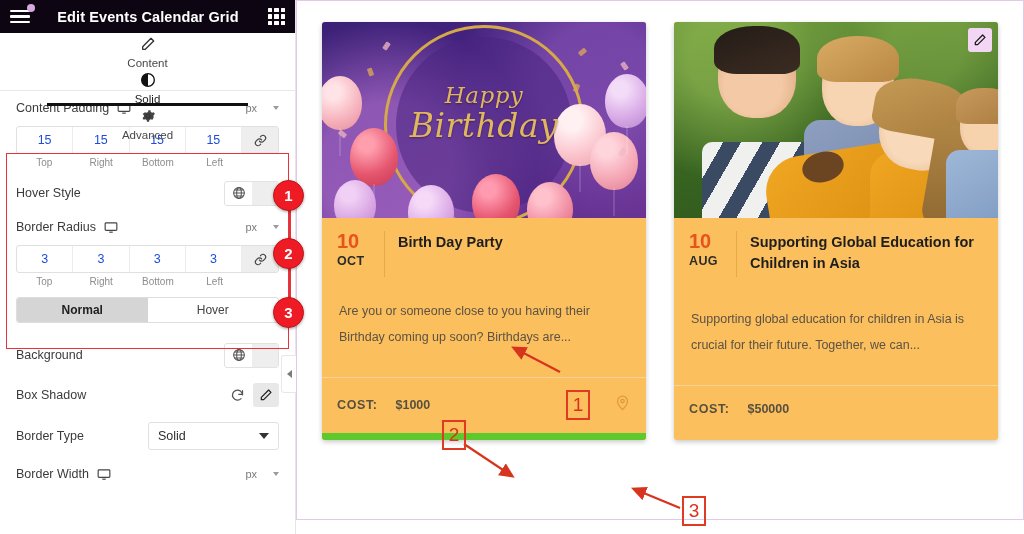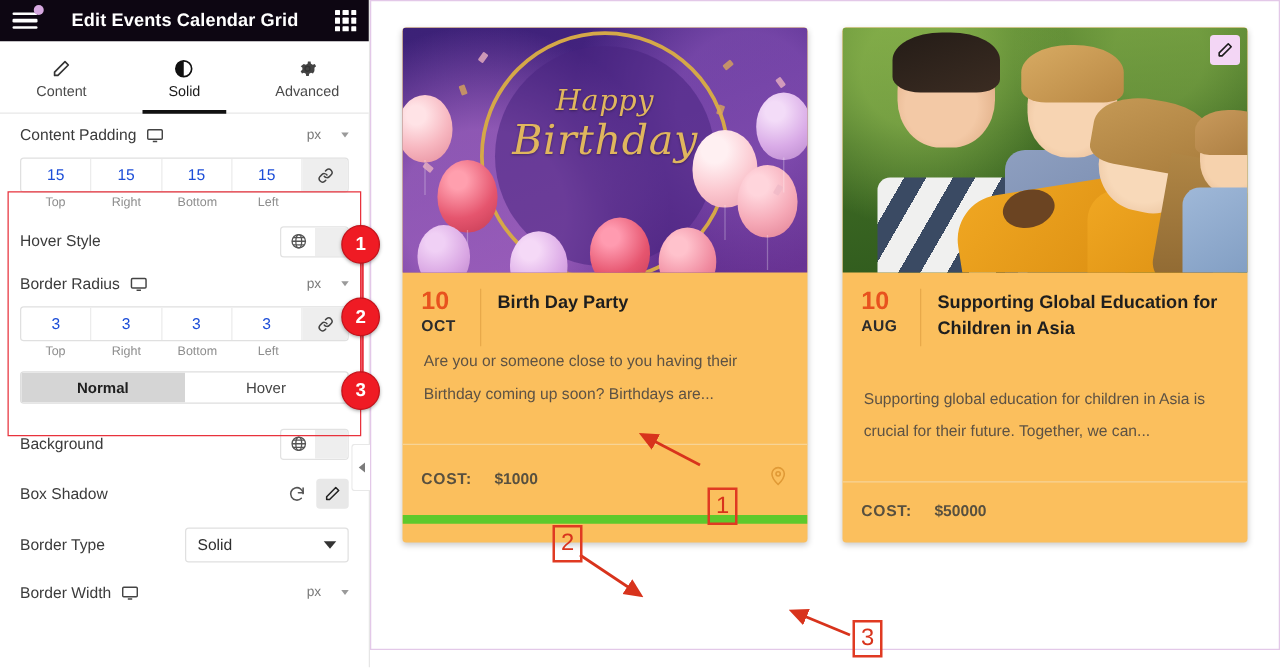--- a/index.html
+++ b/index.html
@@ -62,20 +62,21 @@
     gap: 2px;
     cursor: pointer;
   }
   .apps-icon span { background: #ffffff; border-radius: .5px; }
 
   .tabs {
     height: 58px;
     display: flex;
     background: #ffffff;
     border-bottom: 1px solid #e8e8e8;
+    flex-direction: column;
   }
   .tab {
     flex: 1;
     display: flex; flex-direction: column;
     align-items: center; justify-content: center;
     gap: 5px;
     cursor: pointer;
     position: relative;
     padding-top: 3px;
   }
@@ -276,21 +277,21 @@
     left: 62px; top: 3px;
   }
   .gold-ring2 {
     position: absolute;
     width: 176px; height: 176px; border-radius: 50%;
     background: rgba(72,36,128,.55);
     left: 74px; top: 15px;
   }
   .hb-text {
     position: absolute;
-    left: 0; right: 0; top: 48px;
+    left: 0; right: 0; top: 62px;
     text-align: center;
     font-family: "DejaVu Serif", serif;
     font-style: italic;
     color: #e0b65e;
     line-height: 1;
     text-shadow: 0 1px 2px rgba(0,0,0,.35);
   }
   .hb-text .l1 { font-size: 23px; display:block; letter-spacing: .5px; }
   .hb-text .l2 { font-size: 33px; display:block; margin-top: 2px; letter-spacing: .5px; }
   .balloon {
@@ -335,20 +336,21 @@
   }
   .ev-day { font-size: 20px; font-weight: bold; color: #e8521e; line-height: 1.05; }
   .ev-mon { font-size: 12.5px; font-weight: bold; color: #2b2b2b; letter-spacing: .4px; margin-top: 2px; }
   .ev-title {
     padding-left: 13px;
     font-size: 14.5px; font-weight: bold; color: #1e1e1e;
     line-height: 1.42;
     padding-top: 1px;
   }
   .ev-desc {
+    margin-top: 22px;
     font-size: 12.5px; color: #5d5244;
     line-height: 2.05;
     padding: 0 2px 0 2px;
     min-height: 72px;
   }
   .card-foot {
     margin-top: 6px;
     border-top: 1px solid #f7d496;
     padding: 16px 15px 18px 15px;
     display: flex; align-items: center;

